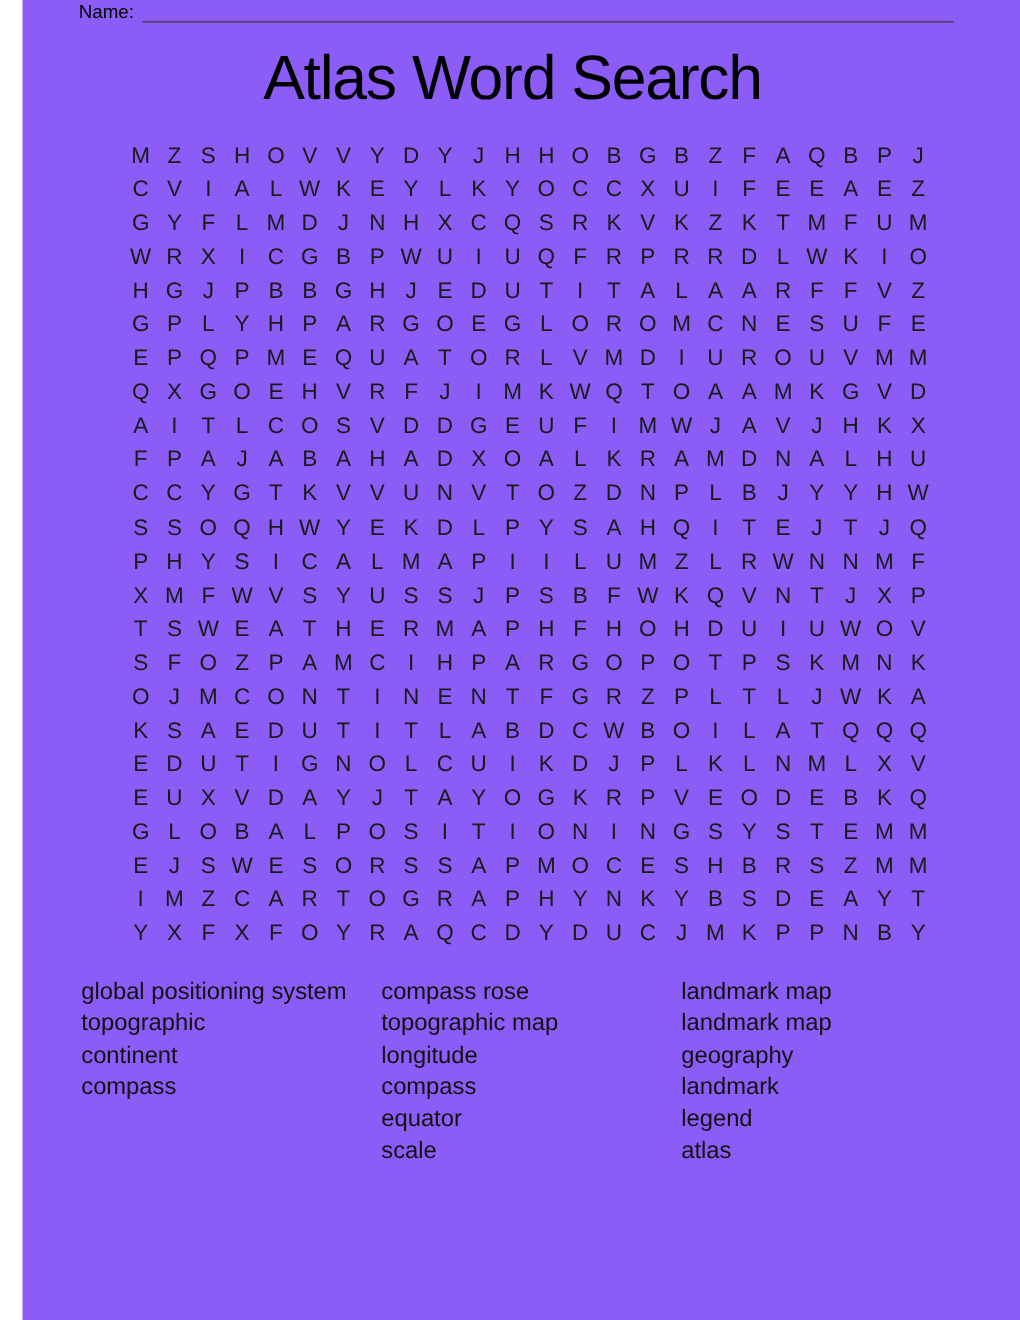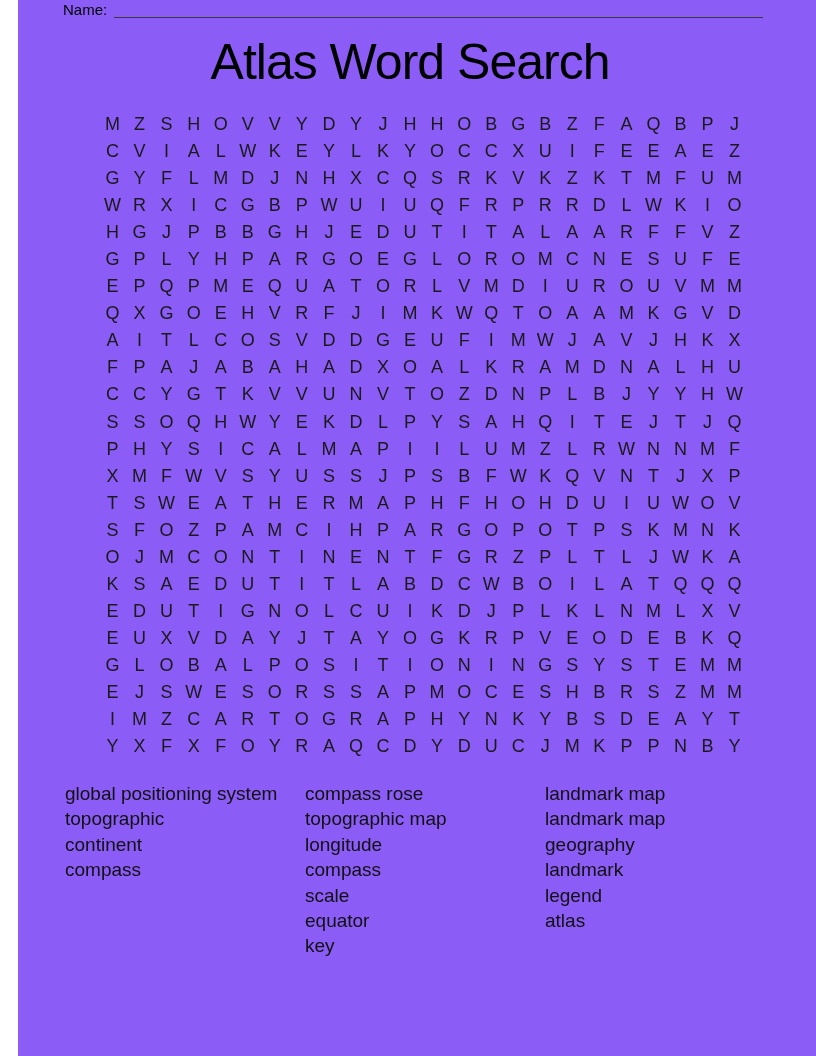--- a/index.html
+++ b/index.html
@@ -697,23 +697,22 @@
         <div class="word-item">global positioning system</div>
         <div class="word-item">topographic</div>
         <div class="word-item">continent</div>
         <div class="word-item">compass</div>
       </div>
       <div class="word-col col-1">
         <div class="word-item">compass rose</div>
         <div class="word-item">topographic map</div>
         <div class="word-item">longitude</div>
         <div class="word-item">compass</div>
+        <div class="word-item">equator</div>
         <div class="word-item">scale</div>
-        <div class="word-item">equator</div>
-        <div class="word-item">key</div>
       </div>
       <div class="word-col col-2">
         <div class="word-item">landmark map</div>
         <div class="word-item">landmark map</div>
         <div class="word-item">geography</div>
         <div class="word-item">landmark</div>
         <div class="word-item">legend</div>
         <div class="word-item">atlas</div>
       </div>
     </div>

